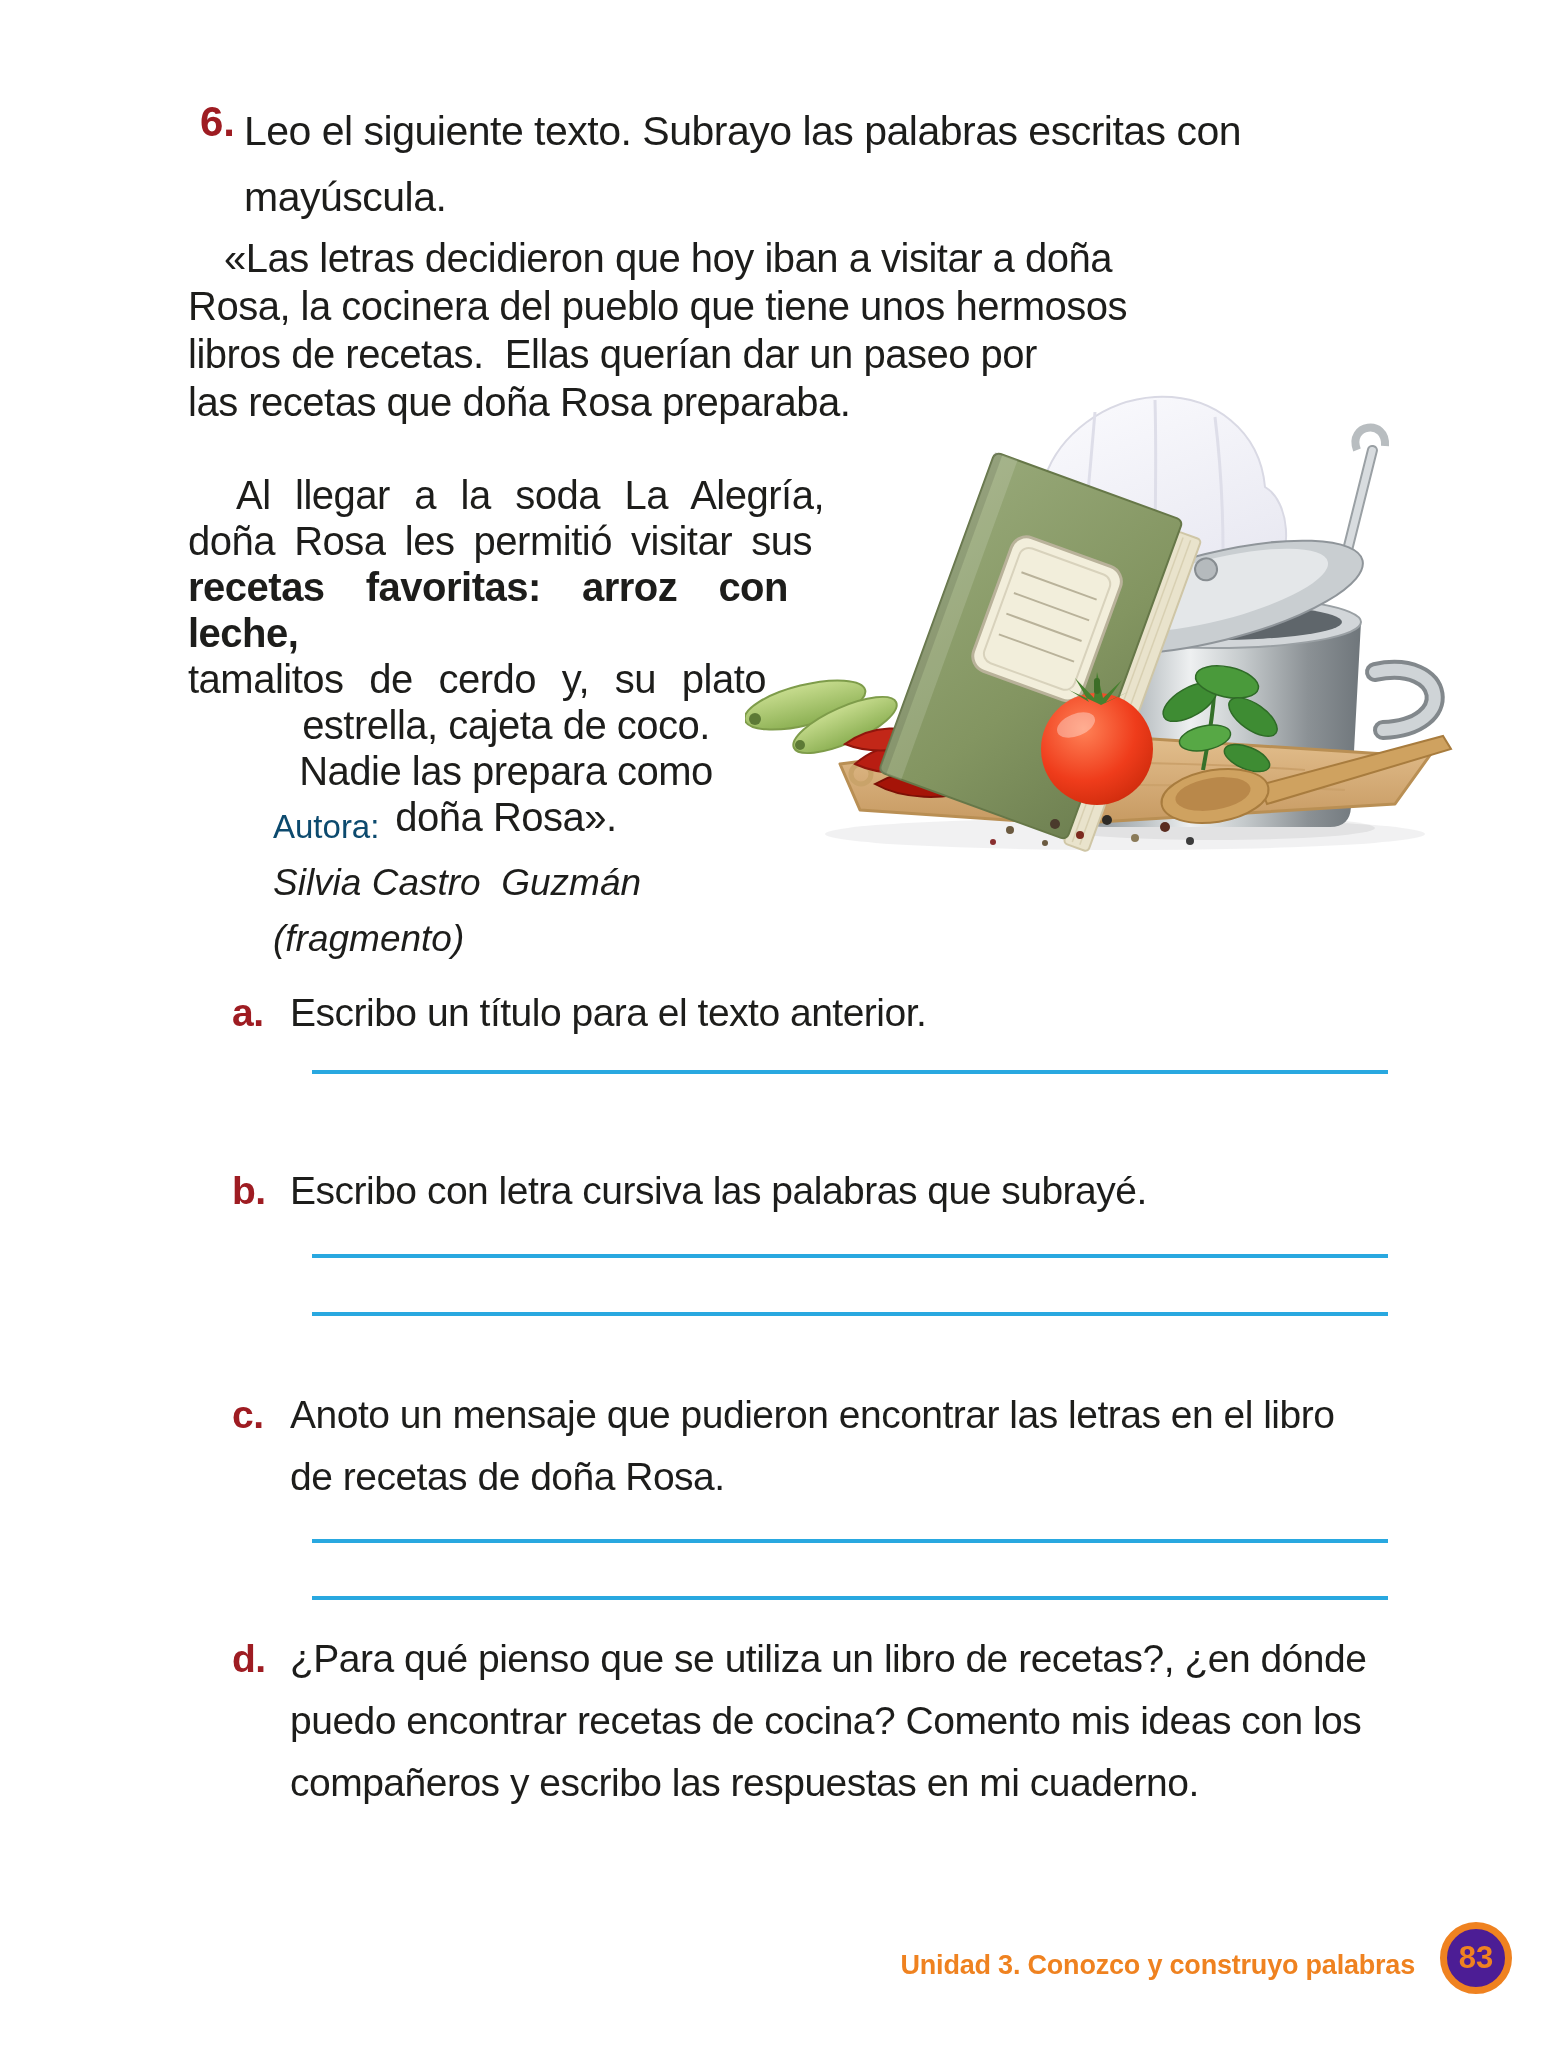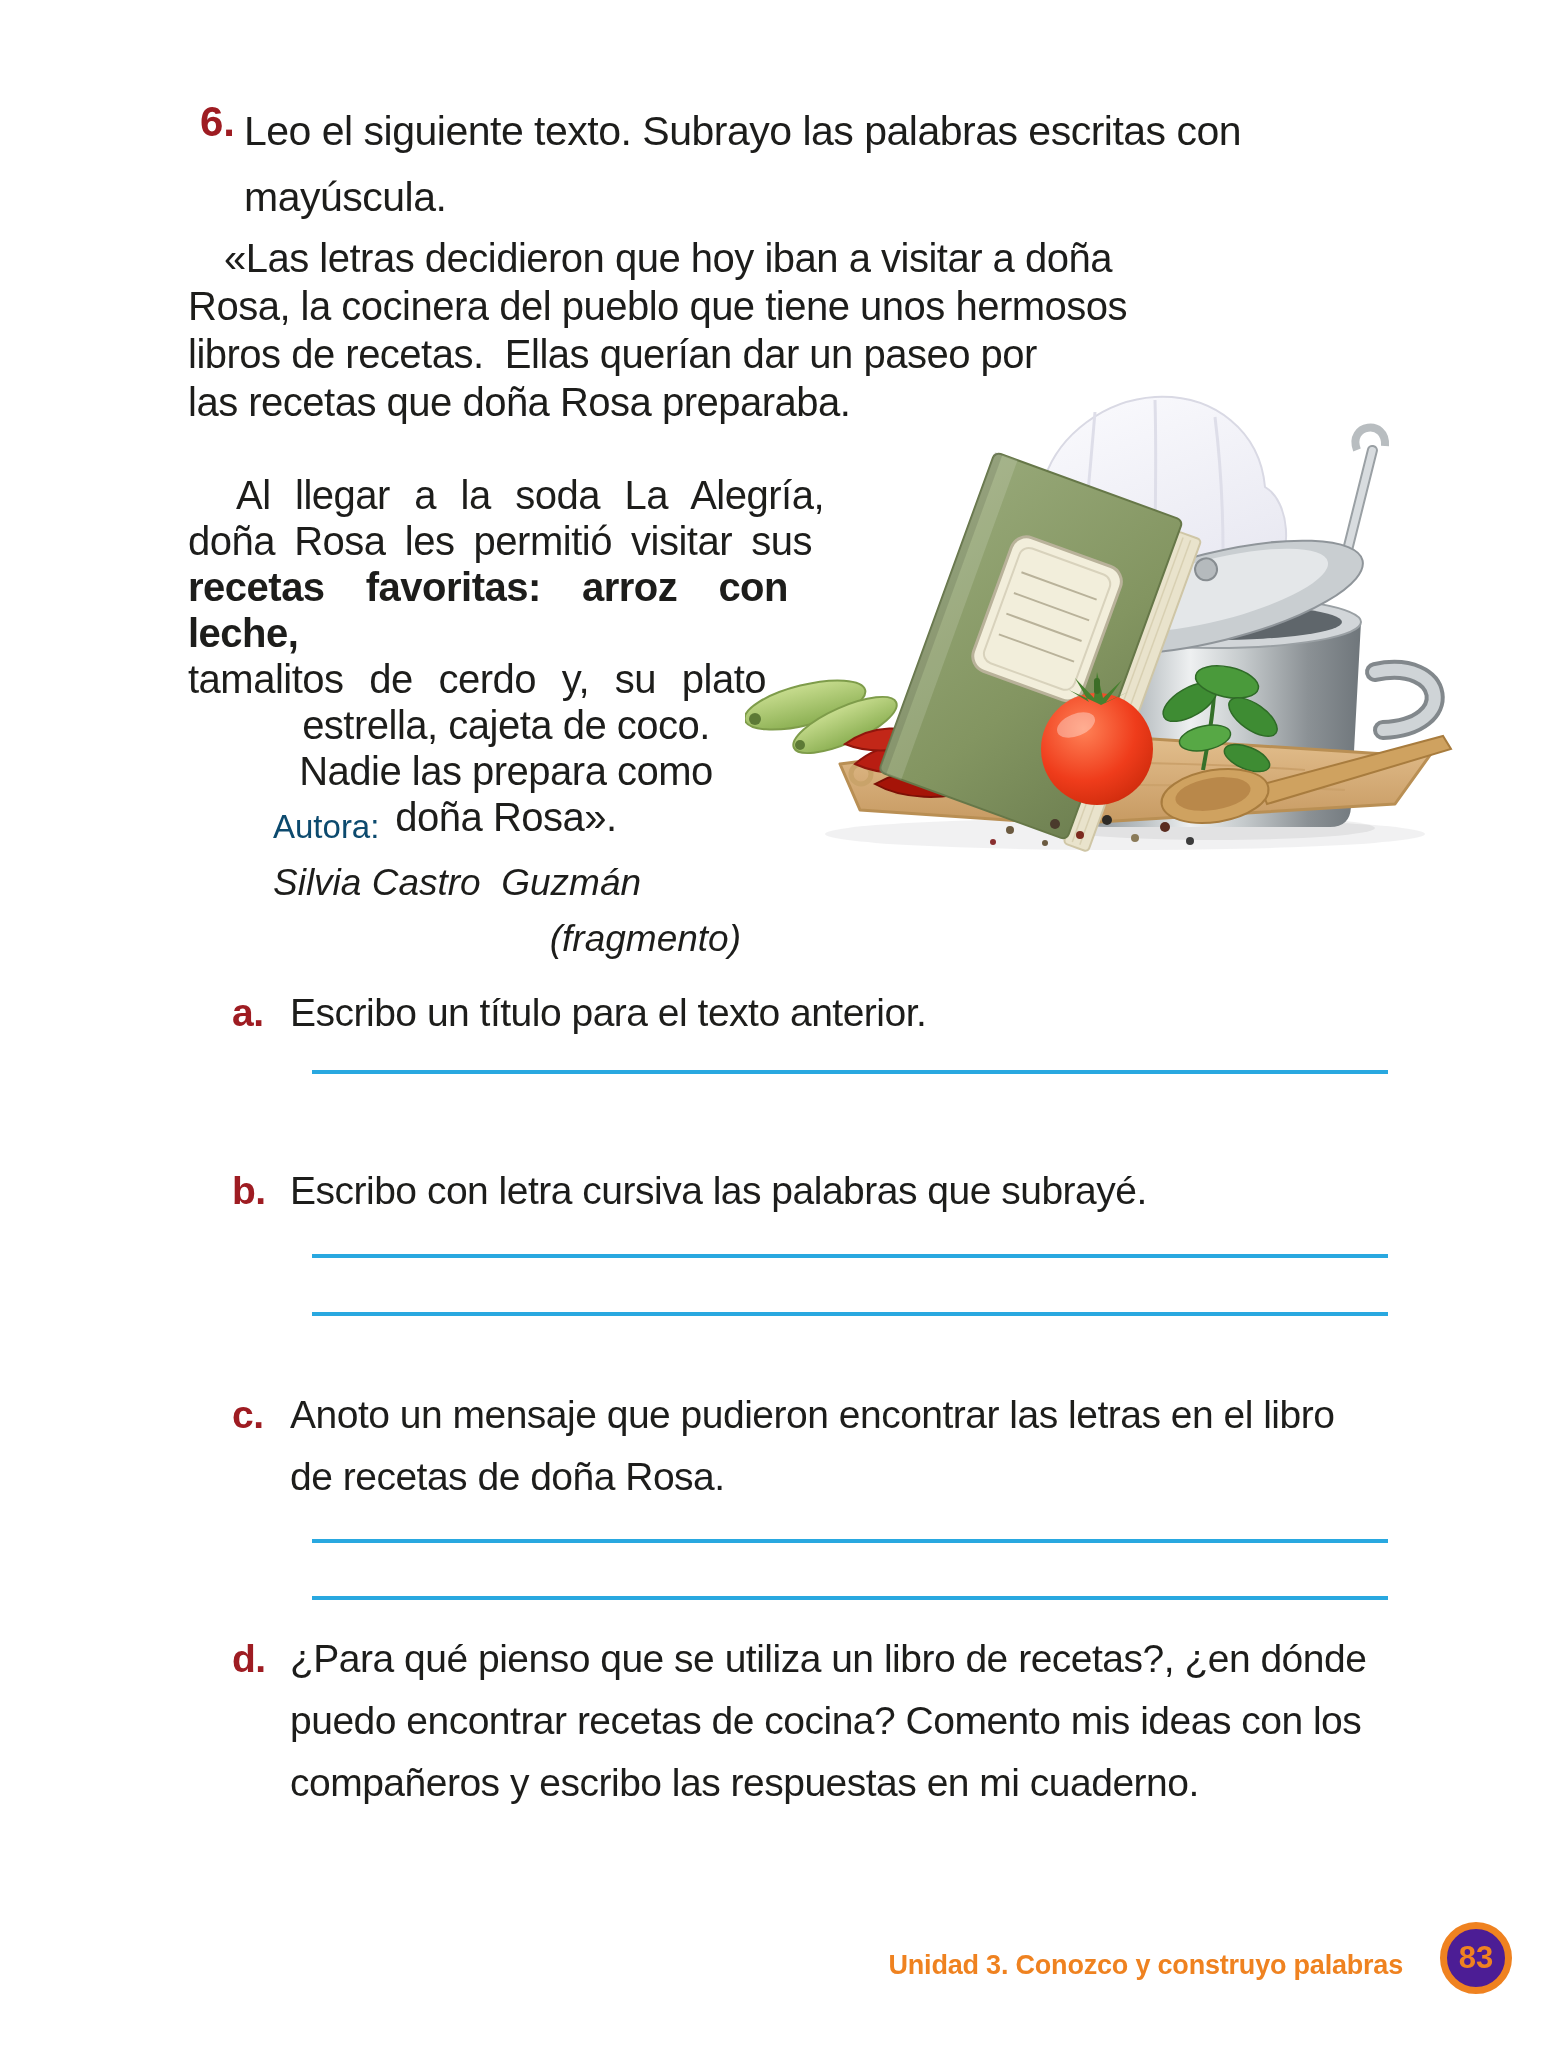--- a/index.html
+++ b/index.html
@@ -22,39 +22,39 @@
   .para2 .j{white-space:normal;text-align:justify;text-align-last:justify;}
   .j1{margin-left:48px;width:588px;}
   .j2{width:624px;}
   .j3{width:600px;font-weight:bold;}
   .j4{width:578px;}
 
   
   .credit{position:absolute;left:273px;top:798px;width:468px;font-size:37px;line-height:56px;font-style:italic;}
   .credit-label{font-style:normal;color:#0c4a6e;font-size:33px;}
   .credit-name{white-space:pre;}
-  .credit-l2{text-align:right;}
+  .credit-l2{}
 
   
   .illo{position:absolute;left:745px;top:372px;width:720px;height:500px;}
 
   
   .question{position:absolute;left:232px;font-size:39px;letter-spacing:-0.5px;line-height:62px;}
   .q-a{top:982px;}.q-b{top:1160px;}.q-c{top:1384px;}.q-d{top:1628px;}
   .q-letter{position:absolute;left:0;top:0;color:#9e1c22;font-weight:700;}
   .q-text{margin-left:58px;}
   .ql{white-space:pre;}
 
   
   .answer-line{position:absolute;left:312px;width:1076px;height:0;border-bottom:4px solid #29a8e0;}
   .al-a{top:1070px;}.al-b1{top:1254px;}.al-b2{top:1312px;}
   .al-c1{top:1539px;}.al-c2{top:1596px;}
 
   
-  .footer-label{position:absolute;right:161px;top:1950px;font-size:27px;font-weight:700;
+  .footer-label{position:absolute;right:149px;top:1950px;font-size:27px;font-weight:700;
                 color:#ef8220;letter-spacing:-0.2px;white-space:pre;}
   .page-badge{position:absolute;left:1440px;top:1922px;width:58px;height:58px;border:7px solid #ef8220;
               border-radius:50%;background:#4c1d95;display:flex;align-items:center;justify-content:center;}
   .page-badge span{font-size:31px;font-weight:700;color:#ef8220;}
 </style>
 </head>
 <body>
 
 <div class="page">
 

